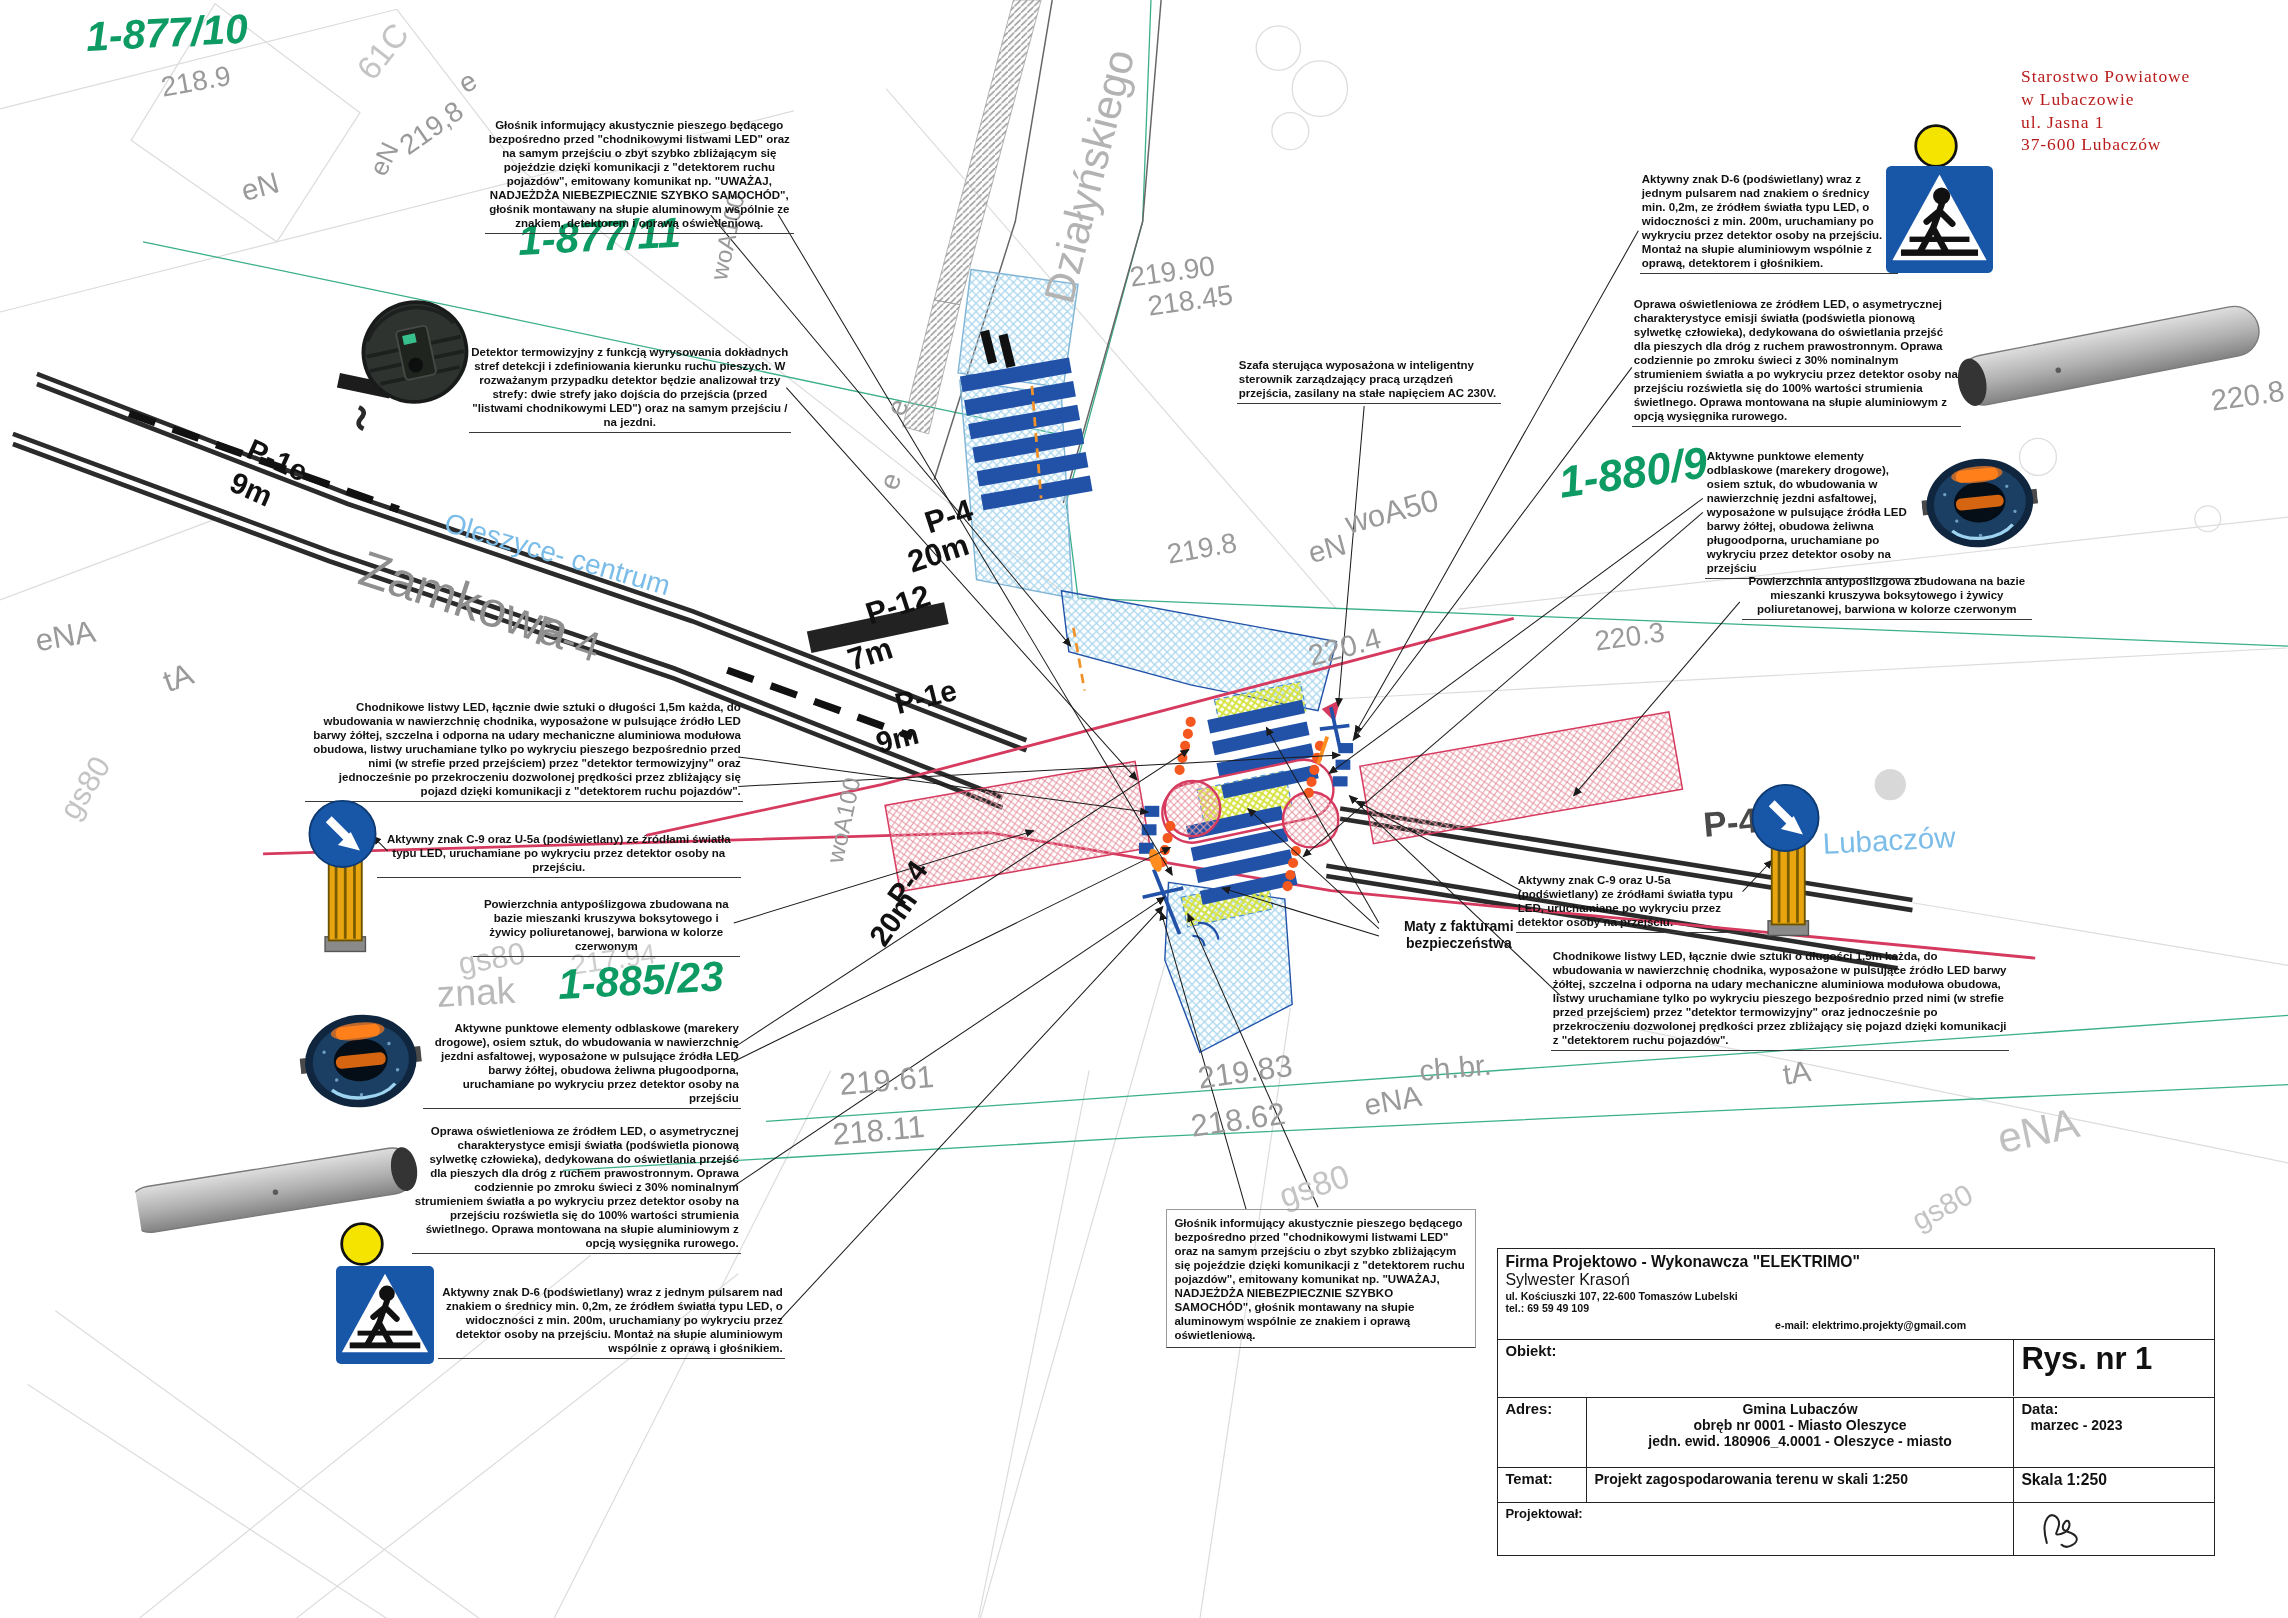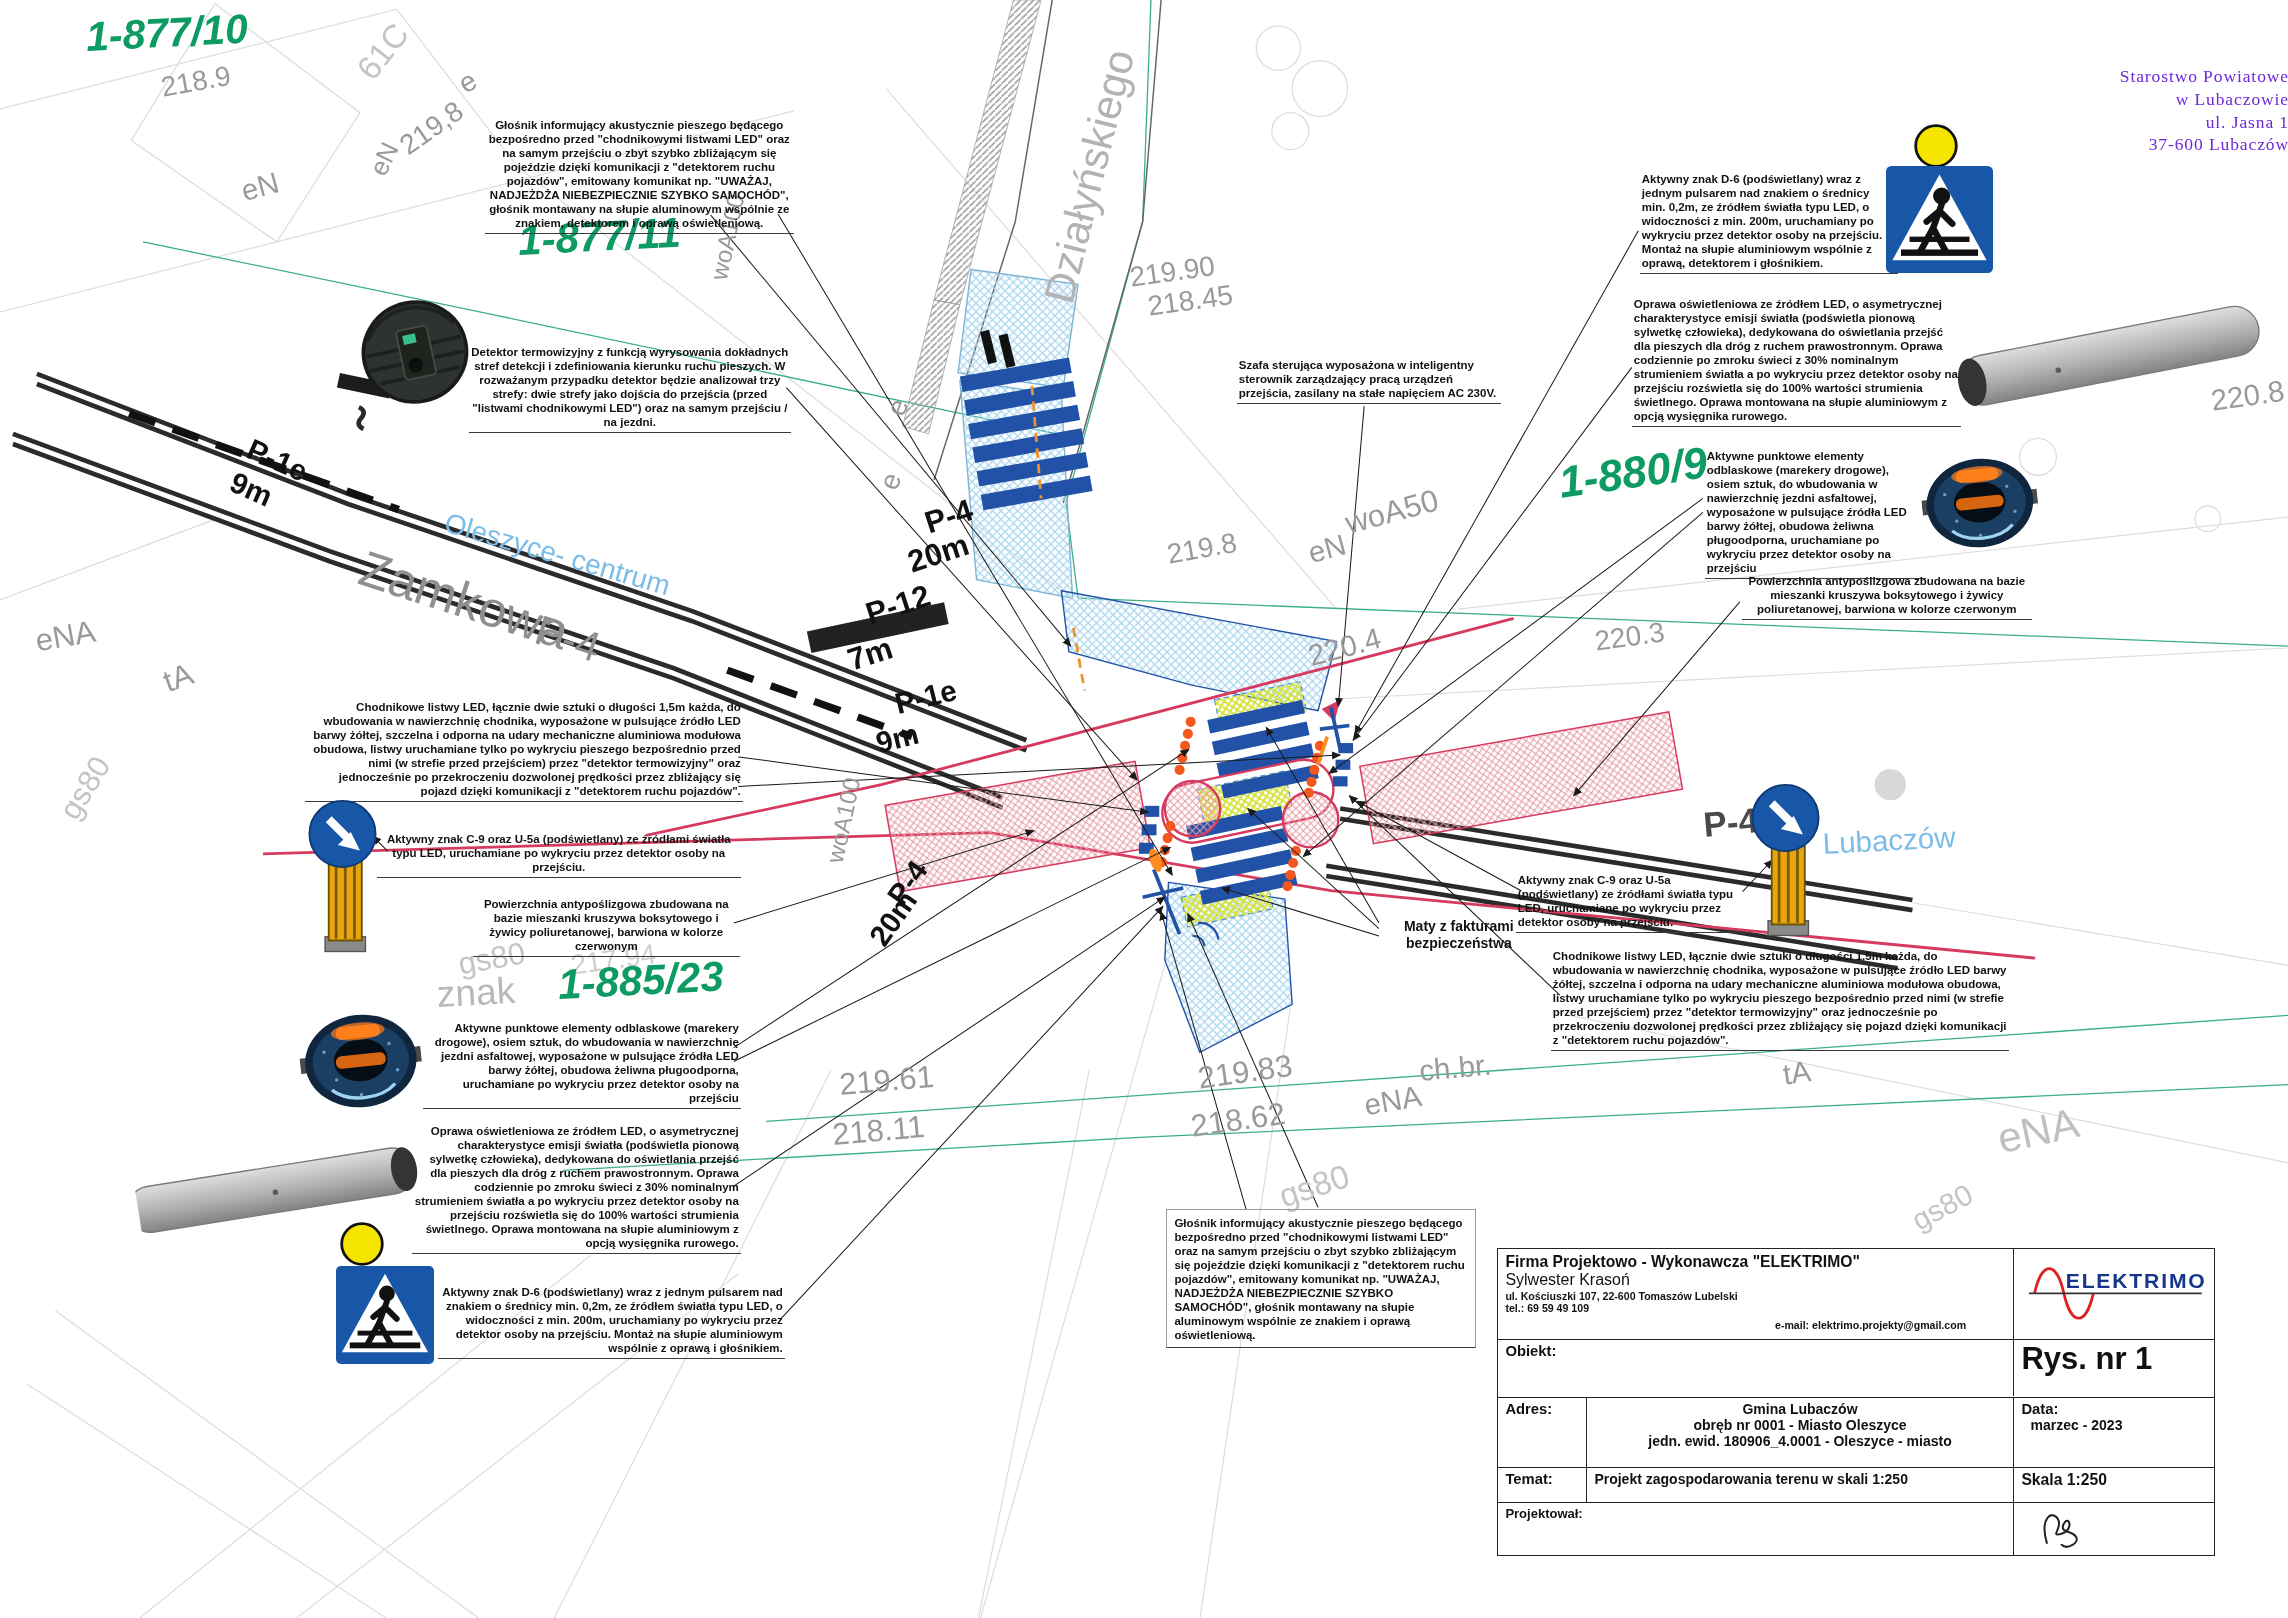--- a/index.html
+++ b/index.html
@@ -9,22 +9,22 @@
   .g{position:absolute;color:#9a9a9a;white-space:pre;transform-origin:0 0;line-height:1;}
   .green{position:absolute;color:#0d9b63;font-style:italic;font-weight:bold;white-space:nowrap;transform-origin:0 0;line-height:1;}
   .street{position:absolute;white-space:nowrap;transform-origin:0 0;line-height:1;}
   .mk{position:absolute;color:#111;font-weight:bold;white-space:nowrap;transform-origin:0 0;line-height:1;}
   .co{position:absolute;color:#111;font-weight:bold;font-size:11.5px;line-height:1.22;
       border-bottom:1.8px solid #3a3a3a;padding:0 1.8px 2.8px 1.8px;}
   .ctr{text-align:center}.rgt{text-align:right}.lft{text-align:left}
   .boxed{border:0.9px solid #9a9a9a;border-bottom:1.8px solid #3a3a3a;padding:5.5px 7.4px;}
   .photo{position:absolute;transform-origin:50% 50%;}
   .sign{position:absolute;}
-  .stamp{position:absolute;left:2021px;top:65px;width:268px;text-align:right;
-         color:#6d28d9;font-family:"Liberation Serif",serif;font-size:17.5px;line-height:1.3;letter-spacing:0.9px;}
+  .stamp{position:absolute;left:2021px;top:65px;width:268px;text-align:left;
+         color:#b91c1c;font-family:"Liberation Serif",serif;font-size:17.5px;line-height:1.3;letter-spacing:0.9px;}
   
   #tb{position:absolute;left:1497px;top:1248px;width:716px;height:306px;border:1.8px solid #222;
       background:#fff;font-size:14px;color:#111;}
   .tb-row{position:absolute;left:0;right:0;border-top:1.4px solid #222;}
   .tb-cell{position:absolute;box-sizing:border-box;padding:3.7px 7.4px;}
   .tb-label{font-weight:bold;font-size:14.8px;}
   .tb-right{border-left:1.4px solid #222;}
   .pre{white-space:pre-line;text-align:center;}
 </style>
 </head>
@@ -468,27 +468,20 @@
 
 <div id="tb">
 
   <div class="tb-cell" style="left:0;top:0;width:515px;height:90px">
     <div style="font-weight:bold;font-size:15.7px">Firma Projektowo - Wykonawcza "ELEKTRIMO"</div>
     <div style="font-weight:normal;font-size:16px">Sylwester Krasoń</div>
     <div style="font-weight:bold;font-size:10.6px;margin-top:1.8px">ul. Kościuszki 107, 22-600 Tomaszów Lubelski</div>
     <div style="font-weight:bold;font-size:10.6px">tel.: 69 59 49 109</div>
   </div>
   <div style="position:absolute;left:277px;top:70px;font-weight:bold;font-size:10.6px">e-mail: elektrimo.projekty@gmail.com</div>
-  <div class="tb-cell tb-right" style="left:515px;top:0;width:201px;height:90px">
-    <svg width="185" height="79" viewBox="0 0 200 86" style="font-size:15px">
-      <path d="M14,44 C22,8 38,8 46,44 C54,80 70,80 78,44" stroke="#e02020" stroke-width="3" fill="none"></path>
-      <line x1="8" y1="44" x2="196" y2="44" stroke="#333" stroke-width="2"></line>
-      <text x="48" y="38" font-family="Liberation Sans, sans-serif" font-size="23" font-weight="bold" fill="#16368c" letter-spacing="2">ELEKTRIMO</text>
-    </svg>
-  </div>
 
   <div class="tb-row" style="top:90px;height:57px"></div>
   <div class="tb-cell tb-label" style="left:0;top:90px;width:88px;height:57px">Obiekt:</div>
   <div class="tb-cell tb-right" style="left:515px;top:90px;width:201px;height:57px;font-size:31px;font-weight:bold;padding-top:2px">Rys. nr 1</div>
 
   <div class="tb-row" style="top:148px;height:70px"></div>
   <div class="tb-cell tb-label" style="left:0;top:148px;width:88px;height:70px">Adres:</div>
   <div class="tb-cell pre" style="left:88px;top:148px;width:427px;height:70px;font-weight:bold;border-left:1.4px solid #222">Gmina Lubaczów
 obręb nr 0001 - Miasto Oleszyce
 jedn. ewid. 180906_4.0001 - Oleszyce - miasto</div>

